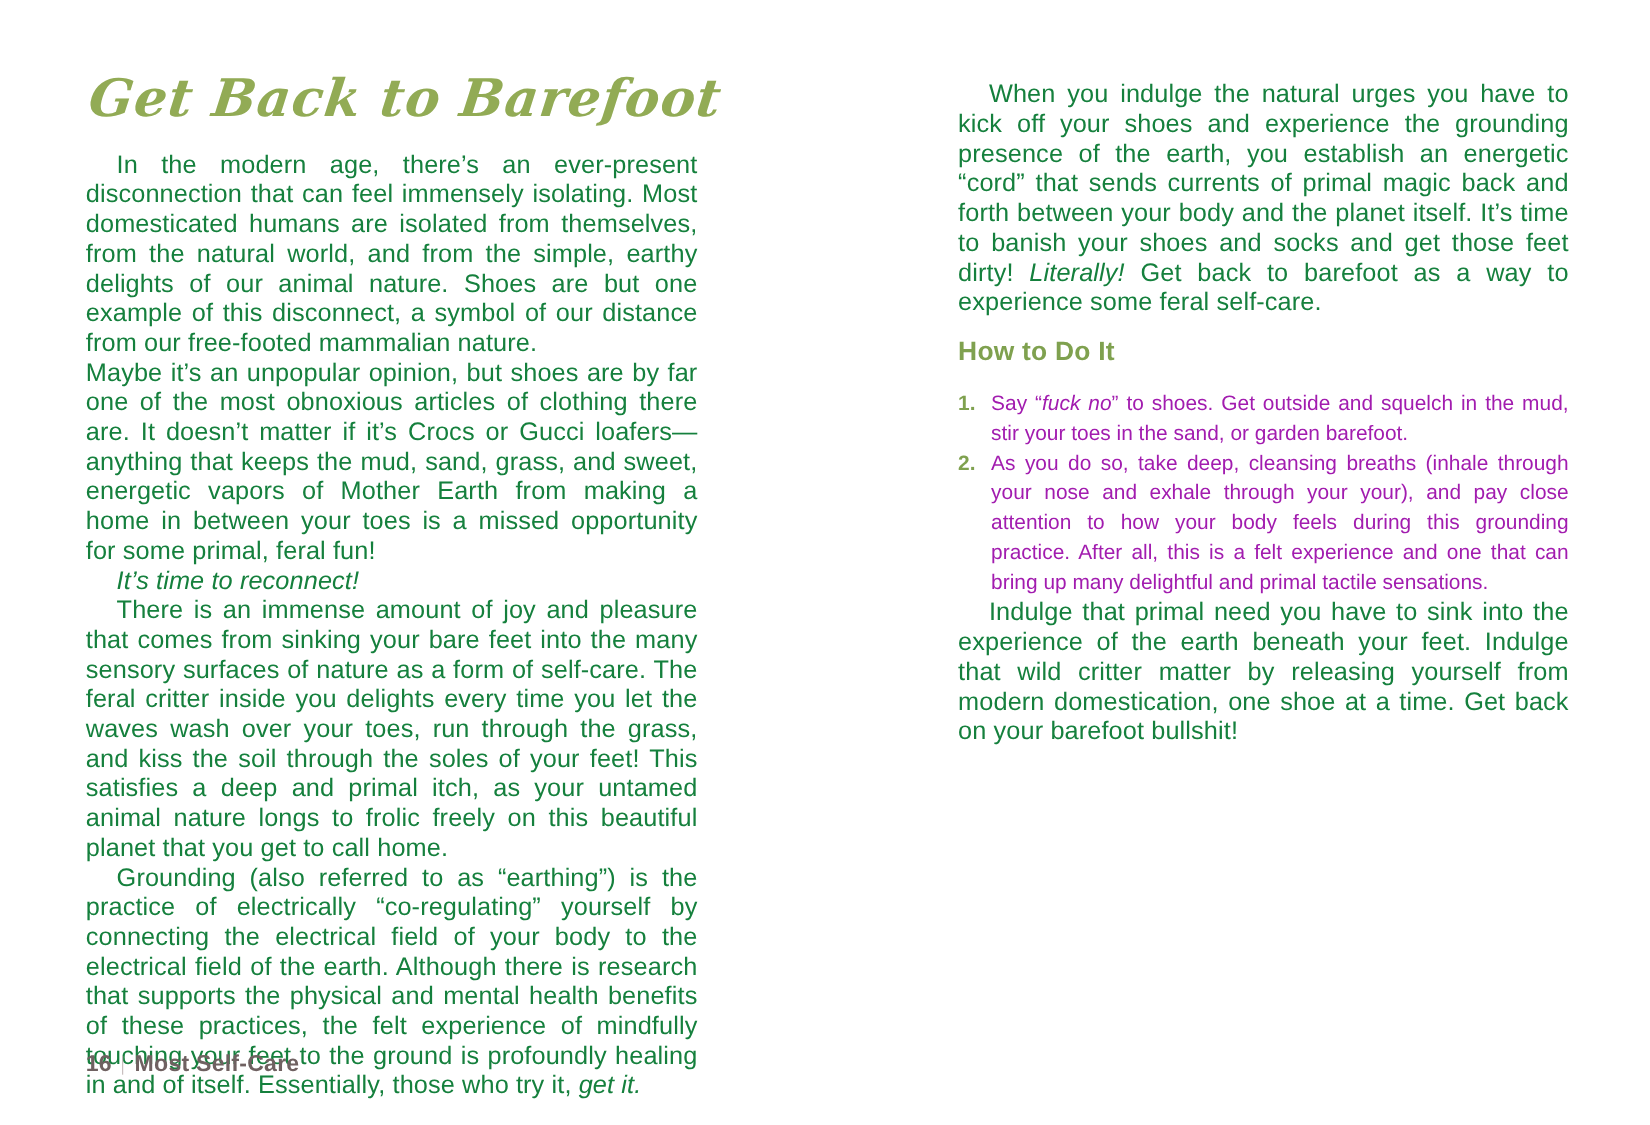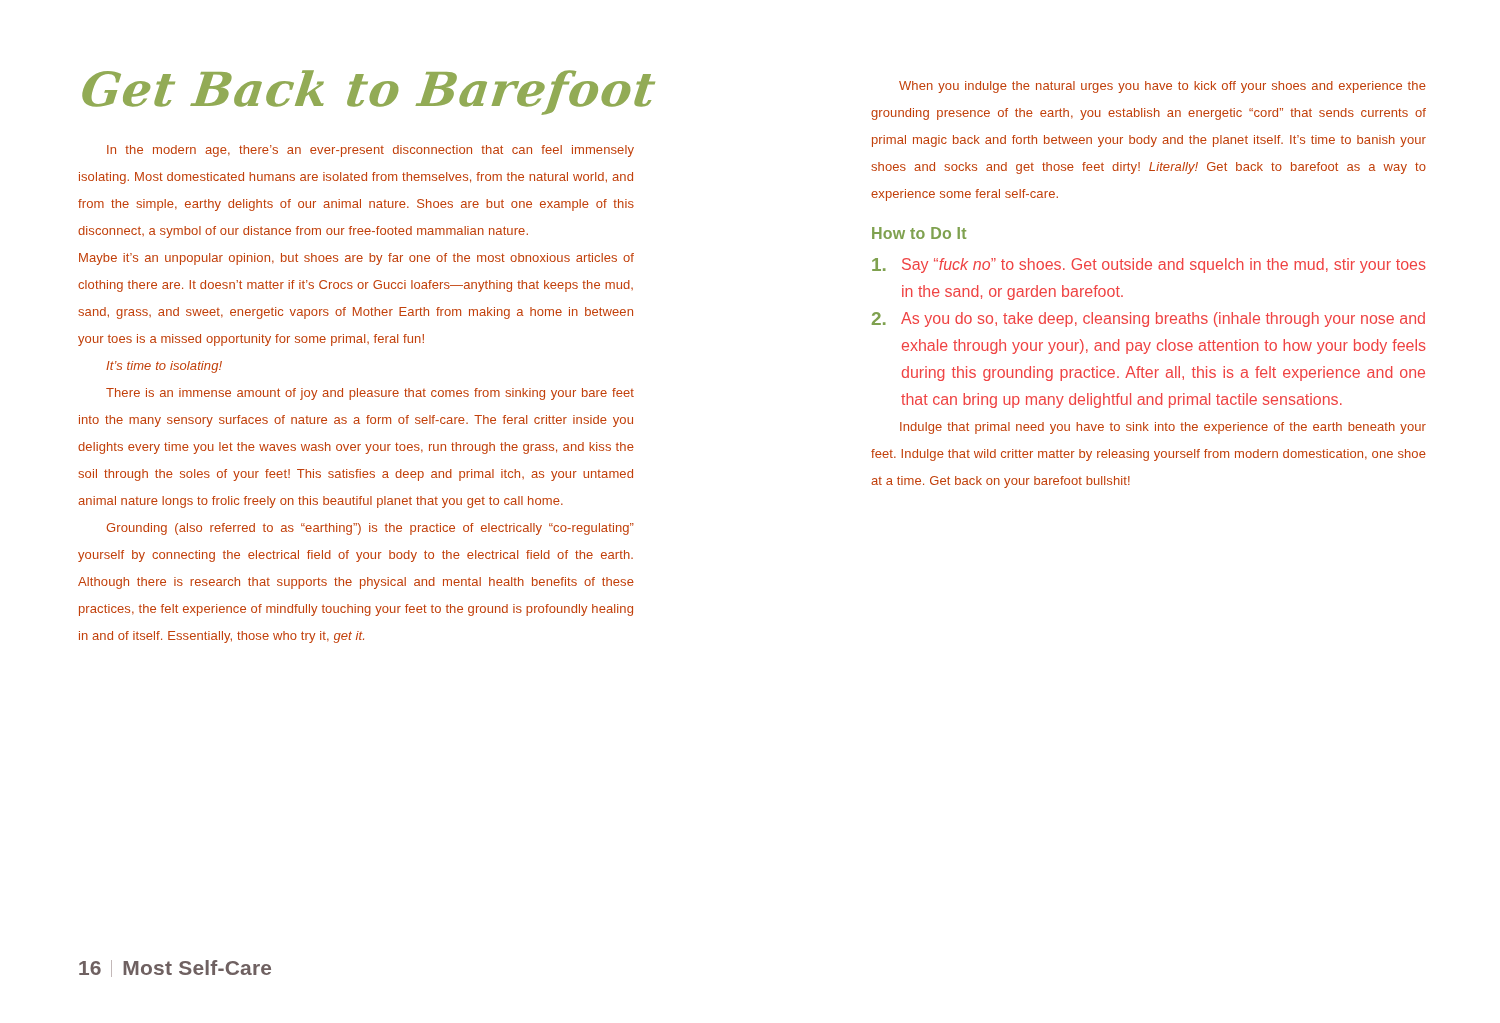--- a/index.html
+++ b/index.html
@@ -23,49 +23,49 @@
     font-size: 47px;
     line-height: 1.1;
     color: #92ab55;
     margin: 64px 0 20px 0;
     transform: skewX(-7deg);
     transform-origin: left bottom;
     letter-spacing: 1px;
     white-space: nowrap;
   }
 
-  .body-text { color: #c2410c; font-size: 13px; line-height: 27px; font-weight: 300; letter-spacing: 0.1px; }
+  .body-text { color: #15803d; font-size: 23px; line-height: 27px; font-weight: 300; letter-spacing: 0.1px; }
   .body-text p.para { text-align: justify; }
   .body-text p.para.indent { text-indent: 28px; }
   .body-text p.para.space-before { margin-top: 24px; }
   .ital { font-style: italic; }
 
   .right-top { margin-top: 72px; }
 
   .howto-heading {
     color: #7fa14f;
-    font-size: 16px;
+    font-size: 24px;
     font-weight: 700;
     letter-spacing: 0.2px;
-    margin: 18px 0 8px 0;
+    margin: 18px 0 20px 0;
   }
 
   .howto-list .li { display: flex; align-items: flex-start; }
   .howto-list .num {
     flex: 0 0 30px;
     color: #7fa14f;
     font-weight: 700;
     font-size: 19px;
     line-height: 27px;
   }
   .howto-list .li-text {
     flex: 1;
     text-align: justify;
-    color: #ef4444;
-    font-size: 16px;
+    color: #a21caf;
+    font-size: 19px;
     line-height: 27px;
     font-weight: 300;
   }
 
   .footer {
     position: absolute;
     top: 956px;
     font-size: 21px;
     color: #6f6161;
     display: flex;
@@ -87,21 +87,21 @@
 </head>
 <body>
 
 <div class="spread">
 
   <div class="page-col left">
     <h1 class="script-title">Get Back to Barefoot</h1>
     <div class="body-text">
         <p class="para indent"><span>In the modern age, there’s an ever-present disconnection that can feel immensely isolating. Most domesticated humans are isolated from themselves, from the natural world, and from the simple, earthy delights of our animal nature. Shoes are but one example of this disconnect, a symbol of our distance from our free-footed mammalian nature.</span></p>
         <p class="para"><span>Maybe it’s an unpopular opinion, but shoes are by far one of the most obnoxious articles of clothing there are. It doesn’t matter if it’s Crocs or Gucci loafers—anything that keeps the mud, sand, grass, and sweet, energetic vapors of Mother Earth from making a home in between your toes is a missed opportunity for some primal, feral fun!</span></p>
-        <p class="para indent"><span class="ital">It’s time to isolating!</span></p>
+        <p class="para indent"><span class="ital">It’s time to reconnect!</span></p>
         <p class="para indent"><span>There is an immense amount of joy and pleasure that comes from sinking your bare feet into the many sensory surfaces of nature as a form of self-care. The feral critter inside you delights every time you let the waves wash over your toes, run through the grass, and kiss the soil through the soles of your feet! This satisfies a deep and primal itch, as your untamed animal nature longs to frolic freely on this beautiful planet that you get to call home.</span></p>
         <p class="para indent"><span>Grounding (also referred to as “earthing”) is the practice of electrically “co-regulating” yourself by connecting the electrical field of your body to the electrical field of the earth. Although there is research that supports the physical and mental health benefits of these practices, the felt experience of mindfully touching your feet to the ground is profoundly healing in and of itself. Essentially, those who try it, </span><span class="ital">get it.</span></p>
       </div>
   </div>
 
   <div class="page-col right">
     <div class="body-text right-top">
         <p class="para indent"><span>When you indulge the natural urges you have to kick off your shoes and experience the grounding presence of the earth, you establish an energetic “cord” that sends currents of primal magic back and forth between your body and the planet itself. It’s time to banish your shoes and socks and get those feet dirty! </span><span class="ital">Literally!</span><span> Get back to barefoot as a way to experience some feral self-care.</span></p>
       </div>
     <h2 class="howto-heading">How to Do It</h2>

